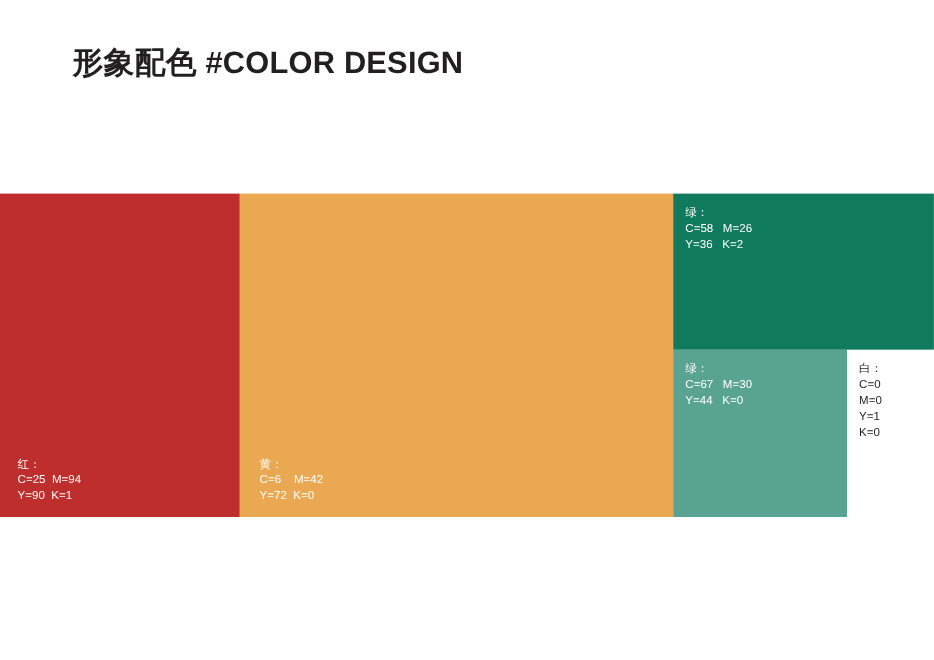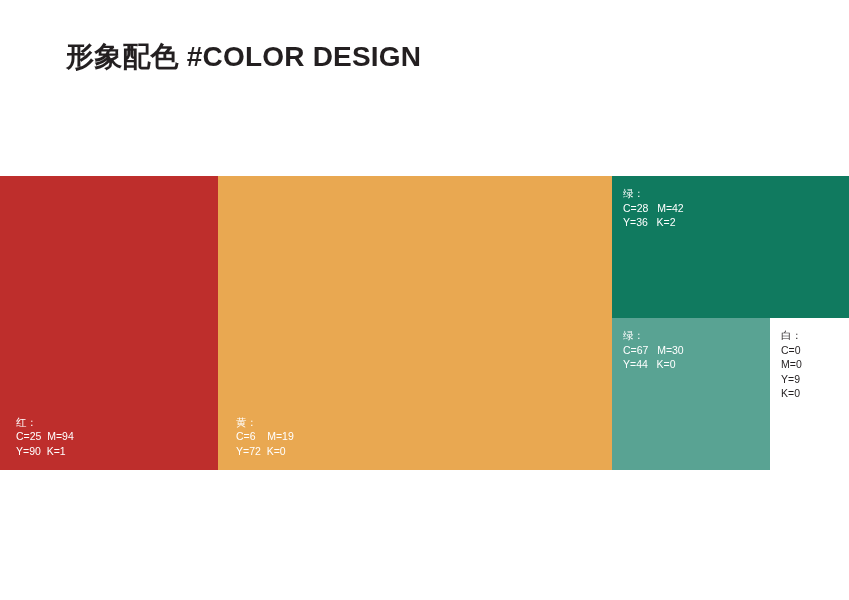--- a/index.html
+++ b/index.html
@@ -115,31 +115,31 @@
 
 <div id="page">
 
   <div id="page-title">形象配色 #COLOR DESIGN</div>
 
   <div class="swatch" id="swatch-red" style="background: rgb(190, 46, 44);">
     <div class="swatch-label label-light"><span>红：</span><br><span>C=25  M=94</span><br><span>Y=90  K=1</span></div>
   </div>
 
   <div class="swatch" id="swatch-yellow" style="background: rgb(233, 168, 81);">
-    <div class="swatch-label label-light"><span>黄：</span><br><span>C=6    M=19</span><br><span>Y=72  K=0</span></div>
+    <div class="swatch-label label-light"><span>黄：</span><br><span>C=6    M=42</span><br><span>Y=72  K=0</span></div>
   </div>
 
   <div class="swatch" id="swatch-green-dark" style="background: rgb(16, 122, 95);">
-    <div class="swatch-label label-light"><span>绿：</span><br><span>C=28   M=42</span><br><span>Y=36   K=2</span></div>
+    <div class="swatch-label label-light"><span>绿：</span><br><span>C=58   M=26</span><br><span>Y=36   K=2</span></div>
   </div>
 
   <div class="swatch" id="swatch-green-mid" style="background: rgb(89, 163, 147);">
     <div class="swatch-label label-light"><span>绿：</span><br><span>C=67   M=30</span><br><span>Y=44   K=0</span></div>
   </div>
 
   <div class="swatch" id="swatch-white" style="background: rgb(255, 255, 255);">
     <div class="swatch-label label-dark"><span>白：</span><br><span>C=0
 M=0
-Y=9
+Y=1
 K=0</span></div>
   </div>
 
 </div>
 
 </body></html>

